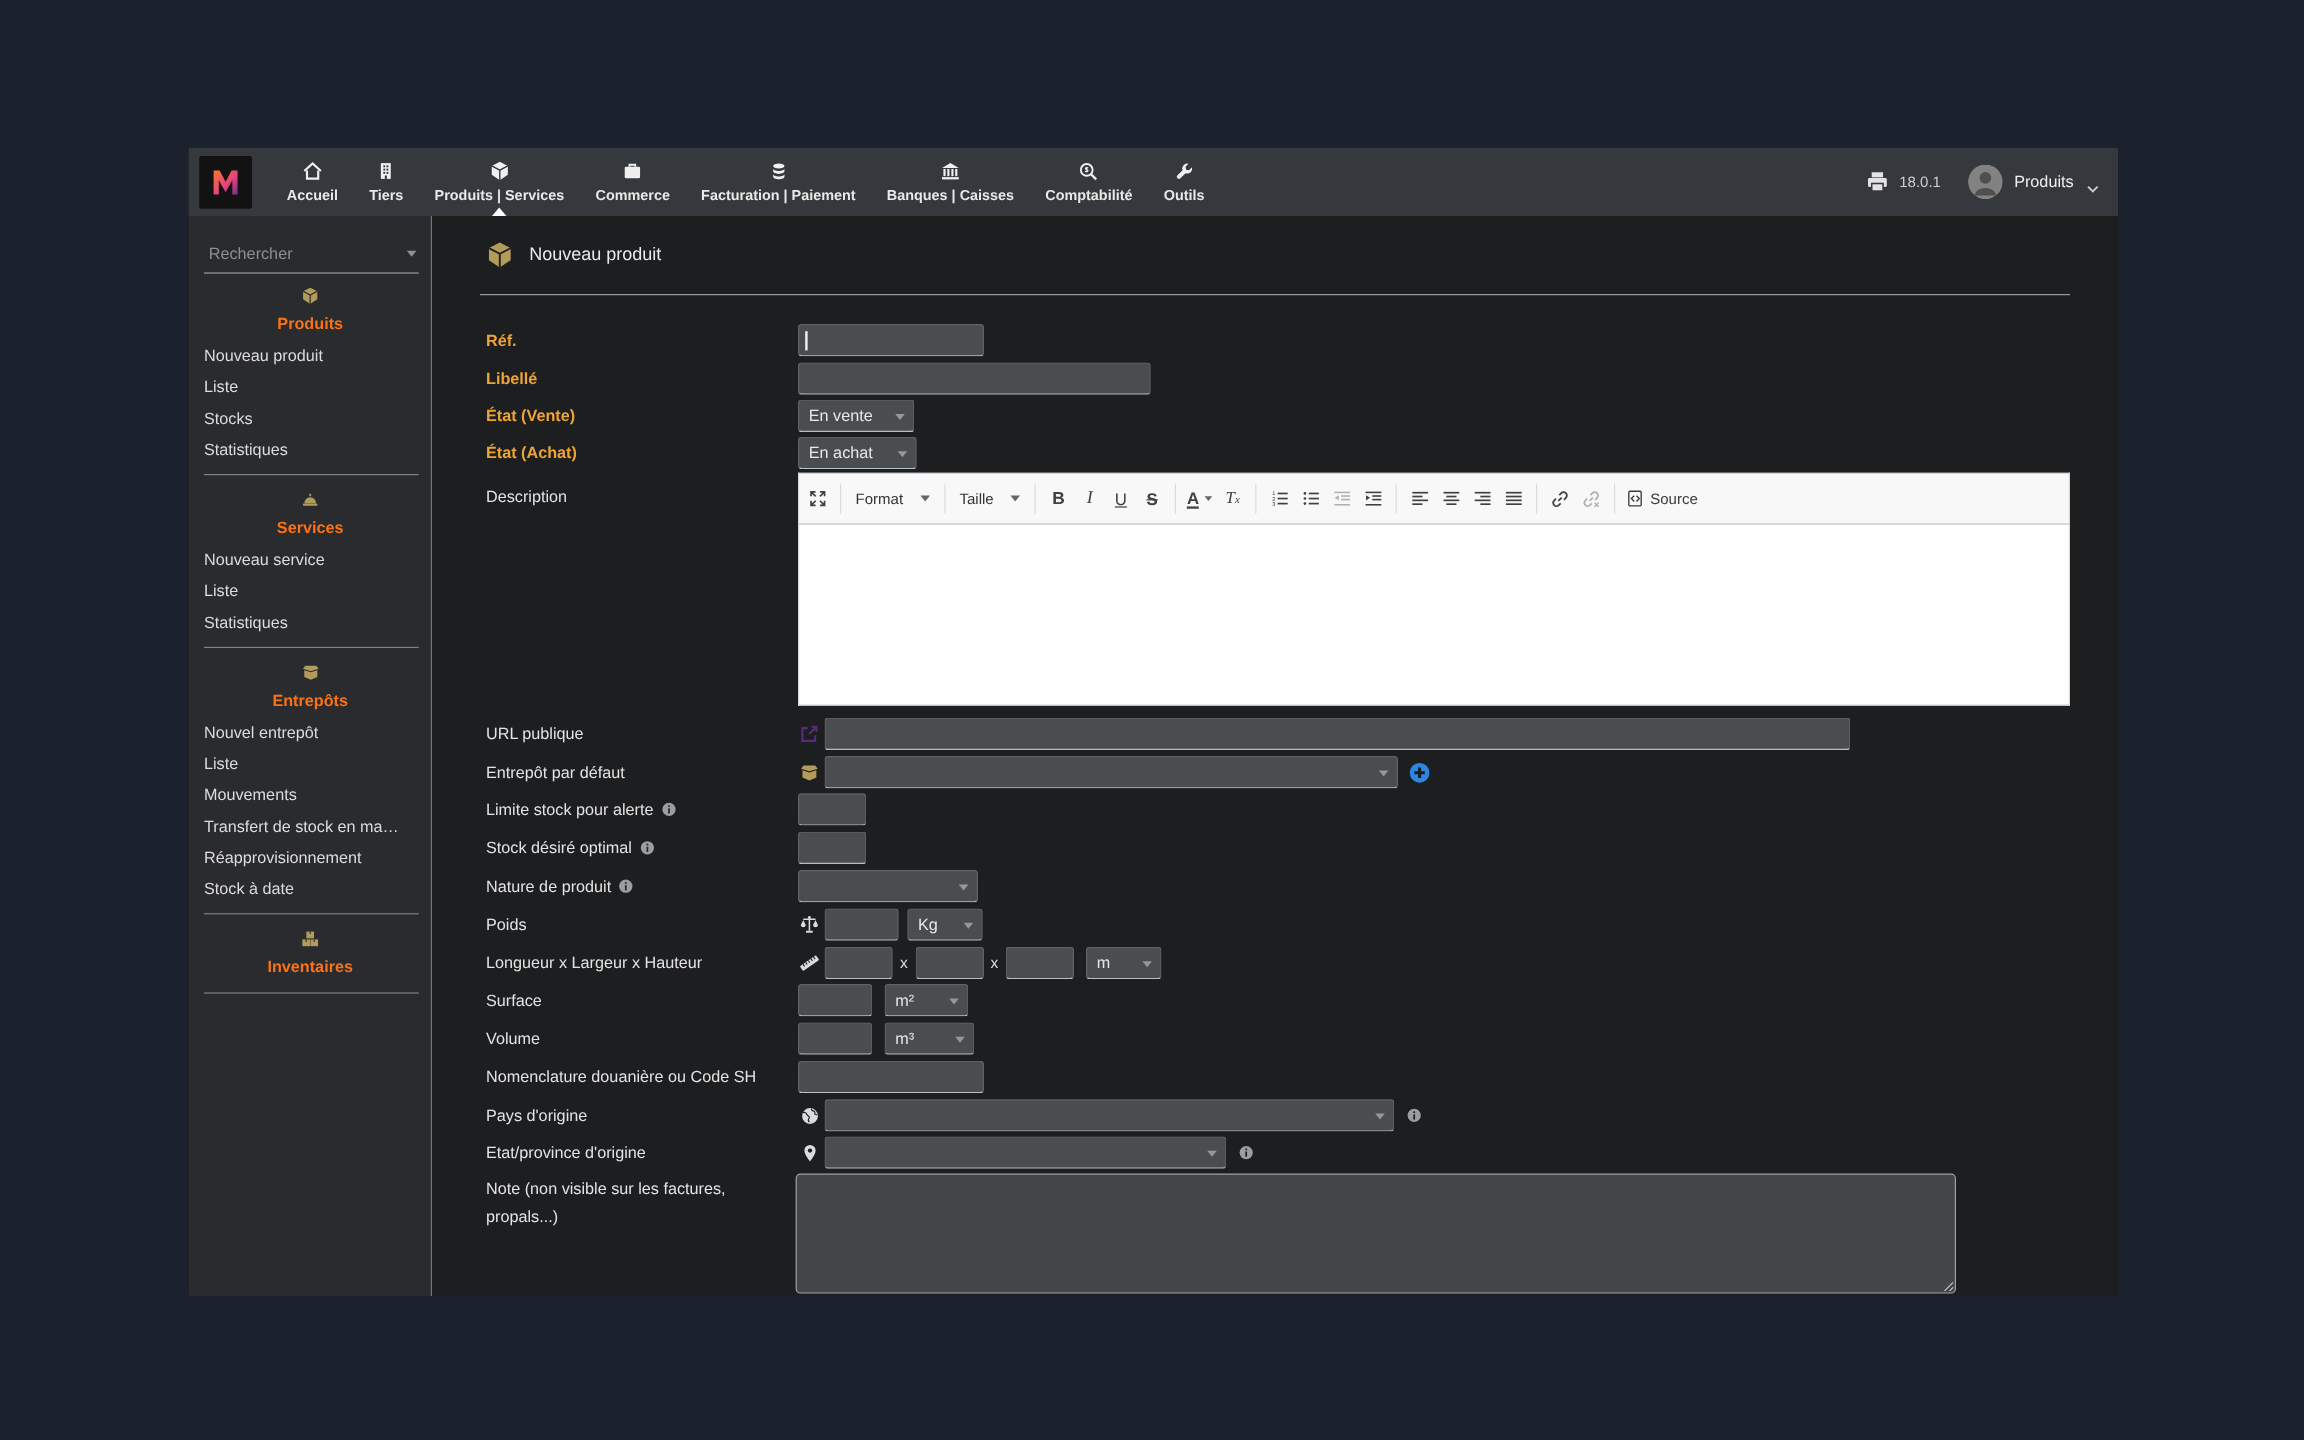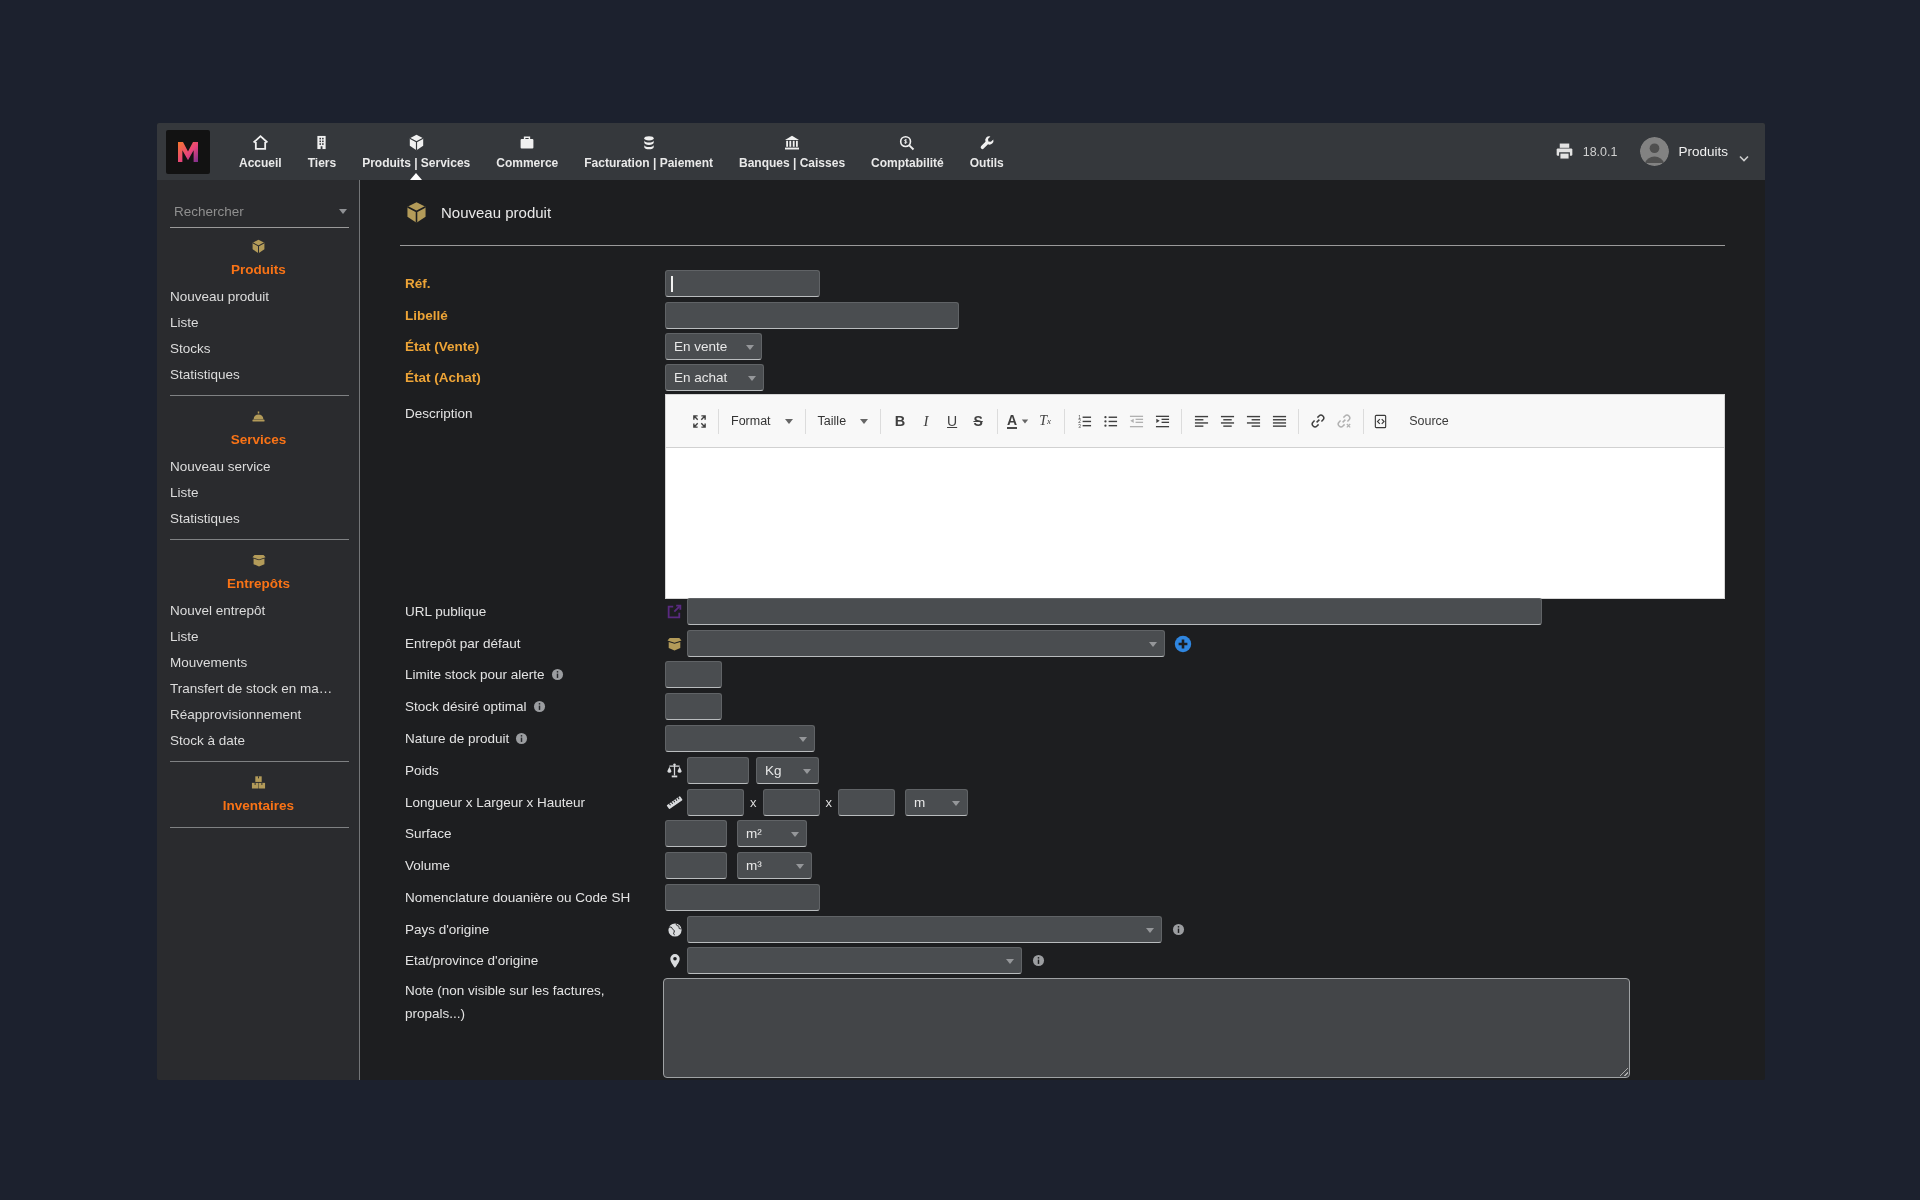--- a/index.html
+++ b/index.html
@@ -47,33 +47,33 @@
   .inp{height:27px;background:#4a4d50;border:1px solid #606366;border-bottom:1px solid #b9bcbe;border-radius:3px;position:relative;}
   .inp .tcursor{position:absolute;left:5px;top:5px;width:1.5px;height:16px;background:#f2f2f2;}
   .sel{height:27px;background:#4a4d50;border:1px solid #606366;border-bottom:1px solid #b9bcbe;border-radius:3px;display:flex;align-items:center;padding:0 20px 0 8px;color:#e8e8e8;font-size:13.5px;position:relative;cursor:pointer;}
   .sel::after{content:"";position:absolute;right:7px;top:11px;border-left:4.5px solid transparent;border-right:4.5px solid transparent;border-top:5px solid #95979a;}
   .dimx{color:#dddddd;font-size:13px;margin:0 6px;}
   .info-i{display:flex;flex:none;}
   .plus-btn{margin-left:9px;display:flex;cursor:pointer;flex:none;}
 
   
   .editor{position:absolute;left:305px;top:214px;width:1060px;}
-  .ck-toolbar{height:54px;background:#f8f8f8;border:1px solid #d6d6d6;border-bottom:1px solid #d1d1d1;display:flex;align-items:center;padding:0 20px;color:#404040;}
+  .ck-toolbar{height:43px;background:#f8f8f8;border:1px solid #d6d6d6;border-bottom:1px solid #d1d1d1;display:flex;align-items:center;padding:0 2px;color:#404040;}
   .ck-sep{width:1px;height:25px;background:#dcdcdc;margin:0 6px;flex:none;}
   .ck-btn{min-width:26px;height:28px;display:flex;align-items:center;justify-content:center;border-radius:2px;cursor:pointer;color:#404040;padding:0 3px;}
   .ck-btn.grayed{opacity:.38;}
   .ck-combo{display:flex;align-items:center;gap:14px;font-size:12.5px;color:#333;padding:0 6px;cursor:pointer;}
   .ck-b{font-weight:bold;font-size:14.5px;}
   .ck-i{font-style:italic;font-family:"Liberation Serif",serif;font-size:15px;}
   .ck-u{text-decoration:underline;font-size:14px;}
   .ck-s{text-decoration:line-through;font-size:14px;font-weight:bold;}
   .ck-a{font-size:14px;font-weight:bold;border-bottom:2px solid #4a4a4a;line-height:14px;}
   .ck-tx{font-size:14px;font-style:italic;font-family:"Liberation Serif",serif;}
   .ck-tx sub{font-size:9px;}
-  .ck-source{display:flex;align-items:center;gap:21px;font-size:12.5px;color:#3a3a3a;}
+  .ck-source{display:flex;align-items:center;gap:5px;font-size:12.5px;color:#3a3a3a;}
   .ck-content{height:151px;background:#ffffff;border:1px solid #d6d6d6;border-top:none;}
 
   .note-area{background:#434548;border:1px solid #9fa2a4;border-radius:4px;position:relative;}
   .note-area::after{content:"";position:absolute;right:1px;bottom:1px;width:11px;height:11px;
      background:repeating-linear-gradient(-45deg,transparent 0 2px,#aaaaaa 2px 3px);clip-path:polygon(100% 0,100% 100%,0 100%);}
 </style>
 </head>
 <body>
 
 <div class="window">

